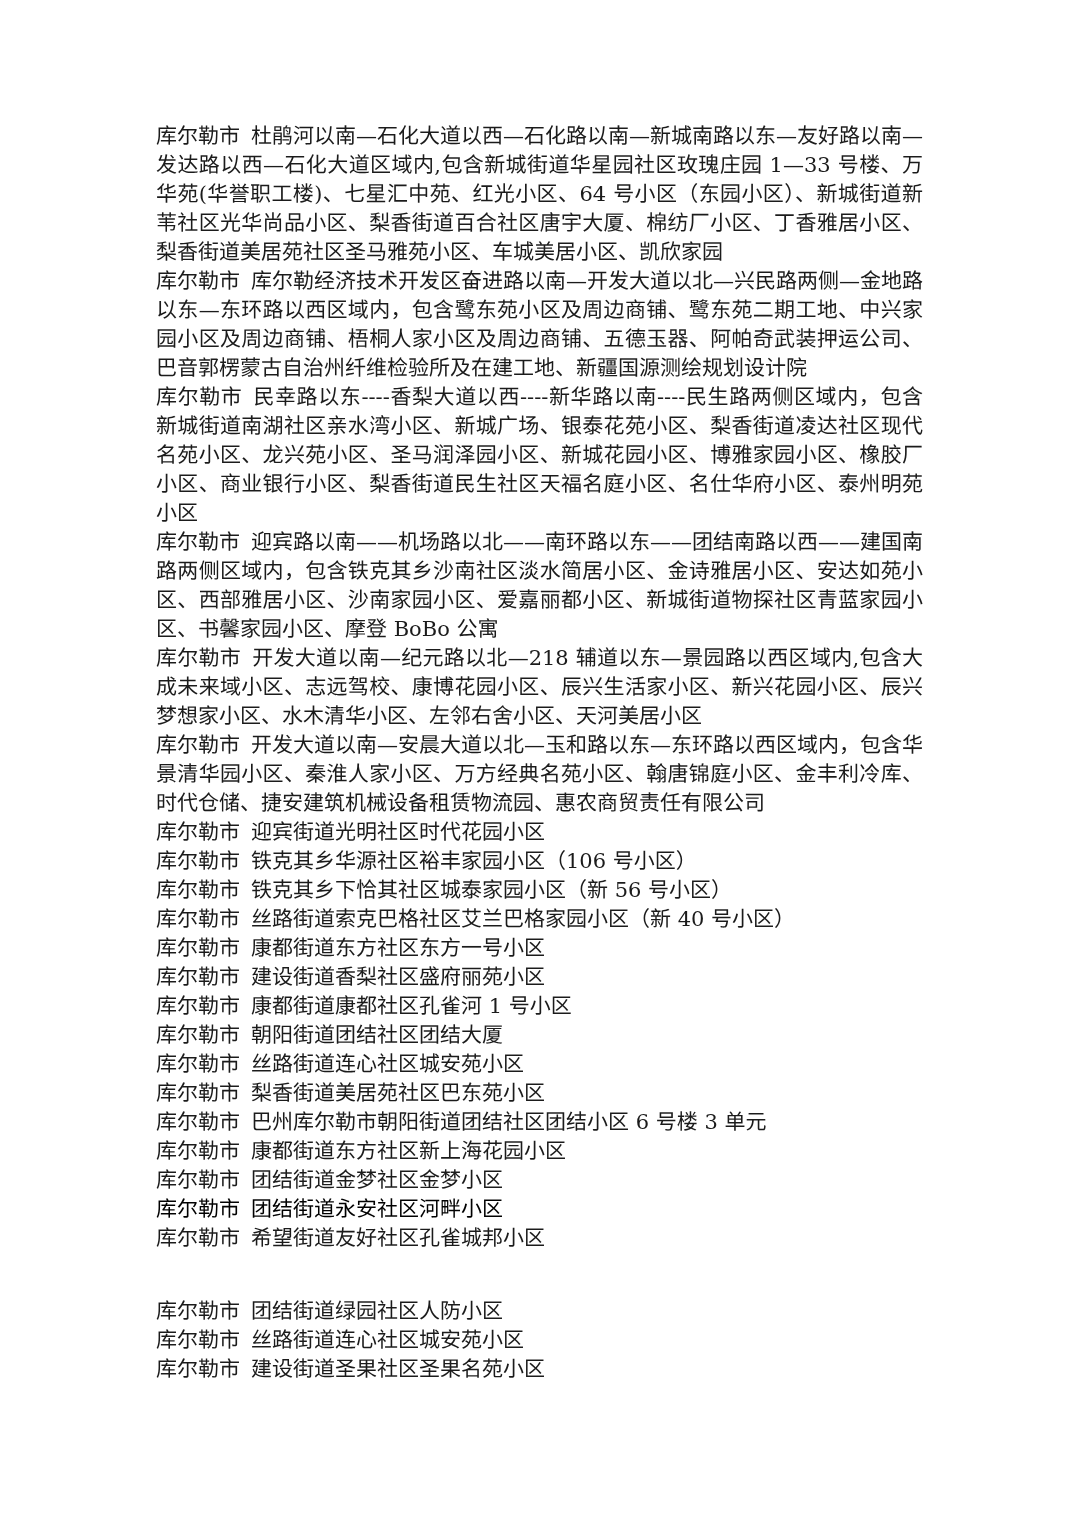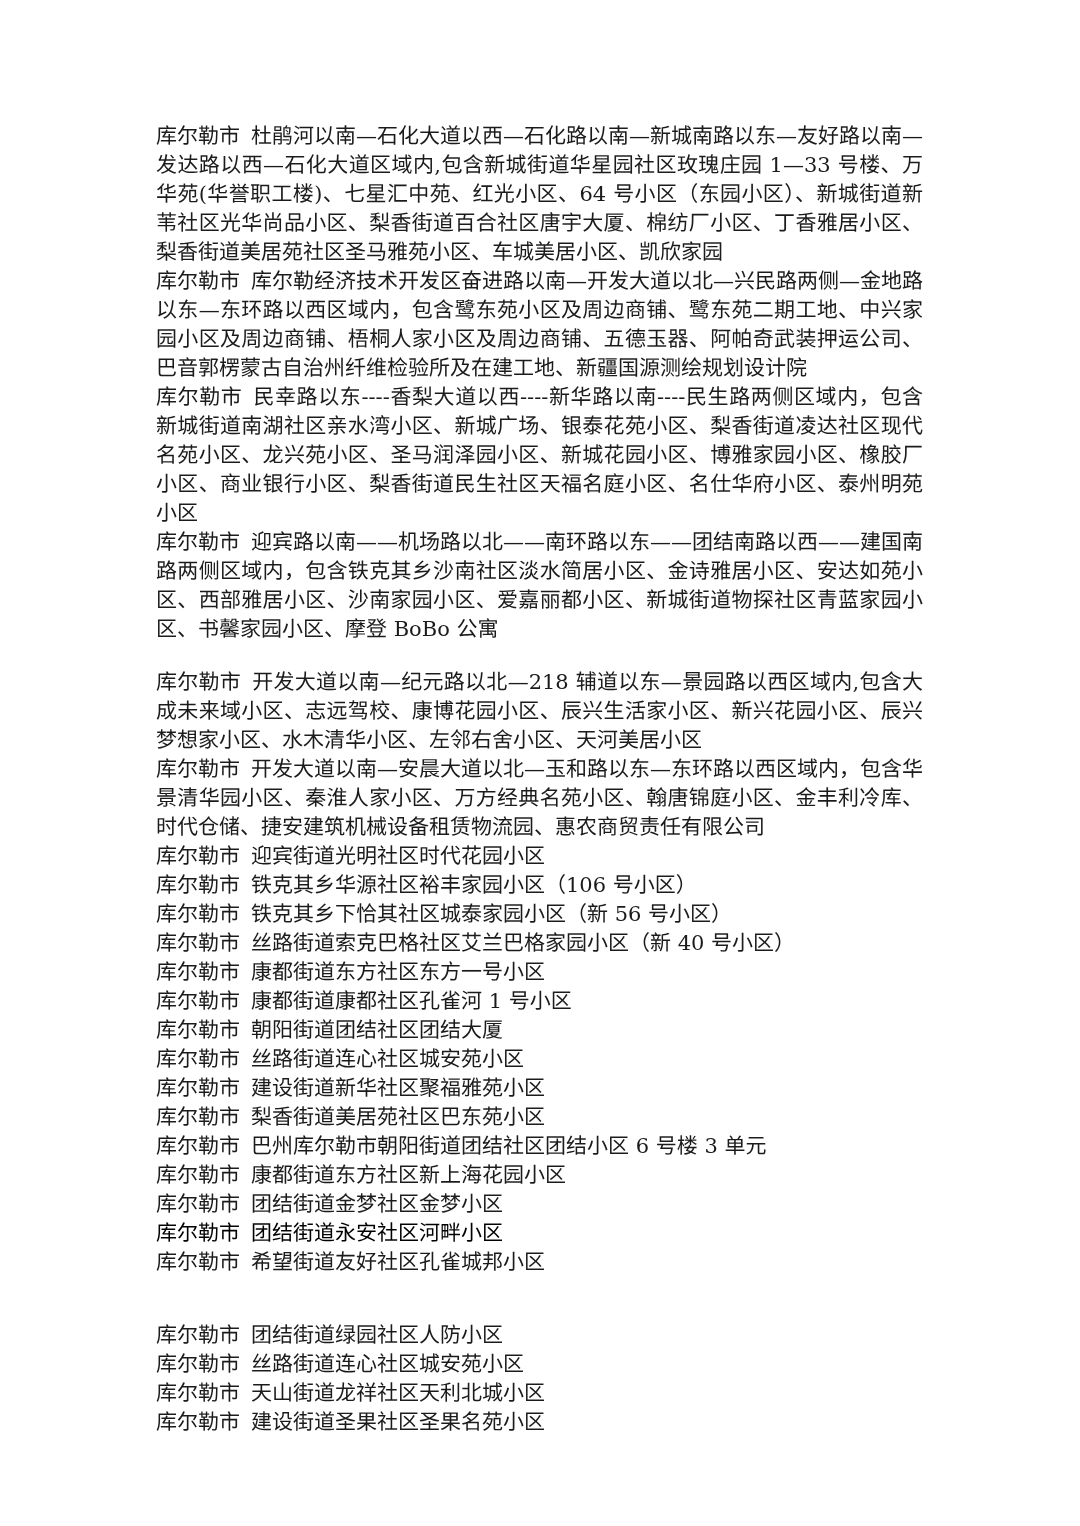--- a/index.html
+++ b/index.html
@@ -40,57 +40,56 @@
 <div class="page" style="background: rgb(255, 255, 255);">
   <div class="entry-list" id="entry-list">
   <p class="entry" style="color: rgb(27, 27, 27);"><span class="prefix">库尔勒市</span><span class="body">杜鹃河以南—石化大道以西—石化路以南—新城南路以东—友好路以南—发达路以西—石化大道区域内,包含新城街道华星园社区玫瑰庄园 1—33 号楼、万华苑(华誉职工楼)、七星汇中苑、红光小区、64 号小区（东园小区）、新城街道新苇社区光华尚品小区、梨香街道百合社区唐宇大厦、棉纺厂小区、丁香雅居小区、梨香街道美居苑社区圣马雅苑小区、车城美居小区、凯欣家园</span></p>
 
   <p class="entry" style="color: rgb(27, 27, 27);"><span class="prefix">库尔勒市</span><span class="body">库尔勒经济技术开发区奋进路以南—开发大道以北—兴民路两侧—金地路以东—东环路以西区域内，包含鹭东苑小区及周边商铺、鹭东苑二期工地、中兴家园小区及周边商铺、梧桐人家小区及周边商铺、五德玉器、阿帕奇武装押运公司、巴音郭楞蒙古自治州纤维检验所及在建工地、新疆国源测绘规划设计院</span></p>
 
   <p class="entry" style="color: rgb(27, 27, 27);"><span class="prefix">库尔勒市</span><span class="body">民幸路以东----香梨大道以西----新华路以南----民生路两侧区域内，包含新城街道南湖社区亲水湾小区、新城广场、银泰花苑小区、梨香街道凌达社区现代名苑小区、龙兴苑小区、圣马润泽园小区、新城花园小区、博雅家园小区、橡胶厂小区、商业银行小区、梨香街道民生社区天福名庭小区、名仕华府小区、泰州明苑小区</span></p>
 
   <p class="entry" style="color: rgb(27, 27, 27);"><span class="prefix">库尔勒市</span><span class="body">迎宾路以南——机场路以北——南环路以东——团结南路以西——建国南路两侧区域内，包含铁克其乡沙南社区淡水简居小区、金诗雅居小区、安达如苑小区、西部雅居小区、沙南家园小区、爱嘉丽都小区、新城街道物探社区青蓝家园小区、书馨家园小区、摩登 BoBo 公寓</span></p>
 
-  <p class="entry" style="color: rgb(27, 27, 27); margin-top: 24px;"><span class="prefix">库尔勒市</span><span class="body">开发大道以南—纪元路以北—218 辅道以东—景园路以西区域内,包含大成未来域小区、志远驾校、康博花园小区、辰兴生活家小区、新兴花园小区、辰兴梦想家小区、水木清华小区、左邻右舍小区、天河美居小区</span></p>
+  <p class="entry" style="color: rgb(27, 27, 27);"><span class="prefix">库尔勒市</span><span class="body">开发大道以南—纪元路以北—218 辅道以东—景园路以西区域内,包含大成未来域小区、志远驾校、康博花园小区、辰兴生活家小区、新兴花园小区、辰兴梦想家小区、水木清华小区、左邻右舍小区、天河美居小区</span></p>
 
   <p class="entry" style="color: rgb(27, 27, 27);"><span class="prefix">库尔勒市</span><span class="body">开发大道以南—安晨大道以北—玉和路以东—东环路以西区域内，包含华景清华园小区、秦淮人家小区、万方经典名苑小区、翰唐锦庭小区、金丰利冷库、时代仓储、捷安建筑机械设备租赁物流园、惠农商贸责任有限公司</span></p>
 
   <p class="entry" style="color: rgb(27, 27, 27);"><span class="prefix">库尔勒市</span><span class="body">迎宾街道光明社区时代花园小区</span></p>
 
   <p class="entry" style="color: rgb(27, 27, 27);"><span class="prefix">库尔勒市</span><span class="body">铁克其乡华源社区裕丰家园小区（106 号小区）</span></p>
 
 
   <p class="entry" style="color: rgb(27, 27, 27);"><span class="prefix">库尔勒市</span><span class="body">铁克其乡下恰其社区城泰家园小区（新 56 号小区）</span></p>
 
   <p class="entry" style="color: rgb(27, 27, 27);"><span class="prefix">库尔勒市</span><span class="body">丝路街道索克巴格社区艾兰巴格家园小区（新 40 号小区）</span></p>
 
   <p class="entry" style="color: rgb(27, 27, 27);"><span class="prefix">库尔勒市</span><span class="body">康都街道东方社区东方一号小区</span></p>
 
+  <p class="entry" style="color: rgb(27, 27, 27);"><span class="prefix">库尔勒市</span><span class="body">建设街道香梨社区盛府丽苑小区</span></p>
 
   <p class="entry" style="color: rgb(27, 27, 27);"><span class="prefix">库尔勒市</span><span class="body">康都街道康都社区孔雀河 1 号小区</span></p>
 
   <p class="entry" style="color: rgb(27, 27, 27);"><span class="prefix">库尔勒市</span><span class="body">朝阳街道团结社区团结大厦</span></p>
 
   <p class="entry" style="color: rgb(27, 27, 27);"><span class="prefix">库尔勒市</span><span class="body">丝路街道连心社区城安苑小区</span></p>
 
-  <p class="entry" style="color: rgb(27, 27, 27);"><span class="prefix">库尔勒市</span><span class="body">建设街道新华社区聚福雅苑小区</span></p>
 
   <p class="entry" style="color: rgb(27, 27, 27);"><span class="prefix">库尔勒市</span><span class="body">梨香街道美居苑社区巴东苑小区</span></p>
 
   <p class="entry" style="color: rgb(27, 27, 27);"><span class="prefix">库尔勒市</span><span class="body">巴州库尔勒市朝阳街道团结社区团结小区 6 号楼 3 单元</span></p>
 
   <p class="entry" style="color: rgb(27, 27, 27);"><span class="prefix">库尔勒市</span><span class="body">康都街道东方社区新上海花园小区</span></p>
 
   <p class="entry" style="color: rgb(27, 27, 27);"><span class="prefix">库尔勒市</span><span class="body">团结街道金梦社区金梦小区</span></p>
 
   <p class="entry" style="color: #000000;"><span class="prefix">库尔勒市</span><span class="body">团结街道永安社区河畔小区</span></p>
 
   <p class="entry" style="color: rgb(27, 27, 27);"><span class="prefix">库尔勒市</span><span class="body">希望街道友好社区孔雀城邦小区</span></p>
 
   <p class="entry" style="color: rgb(27, 27, 27); margin-top: 44px;"><span class="prefix">库尔勒市</span><span class="body">团结街道绿园社区人防小区</span></p>
 
   <p class="entry" style="color: rgb(27, 27, 27);"><span class="prefix">库尔勒市</span><span class="body">丝路街道连心社区城安苑小区</span></p>
 
-  <p class="entry" style="color: rgb(27, 27, 27);"><span class="prefix">库尔勒市</span><span class="body">天山街道龙祥社区天利北城小区</span></p>
 
   <p class="entry" style="color: rgb(27, 27, 27);"><span class="prefix">库尔勒市</span><span class="body">建设街道圣果社区圣果名苑小区</span></p>
 </div>
 </div>
 
 </body></html>

